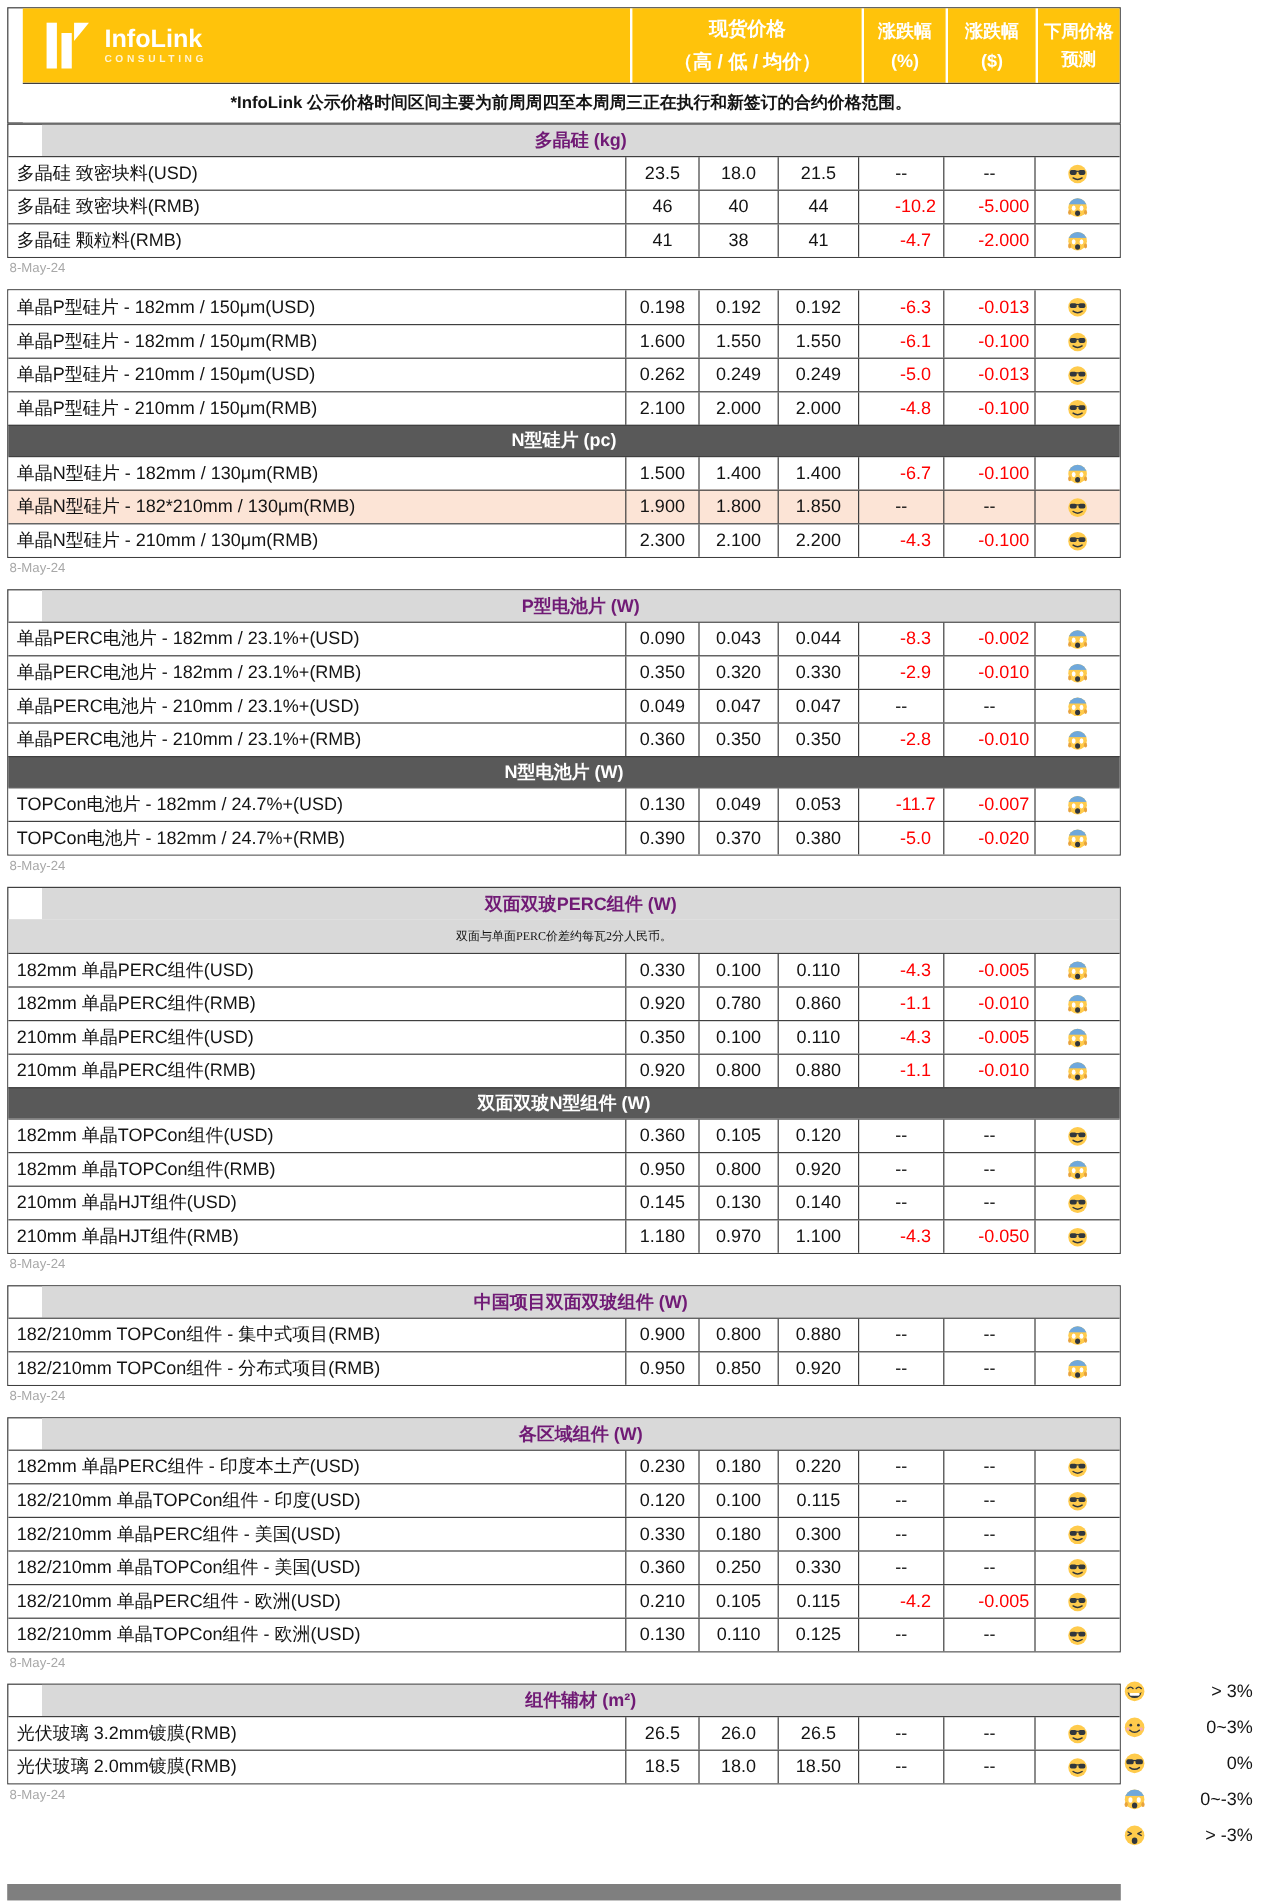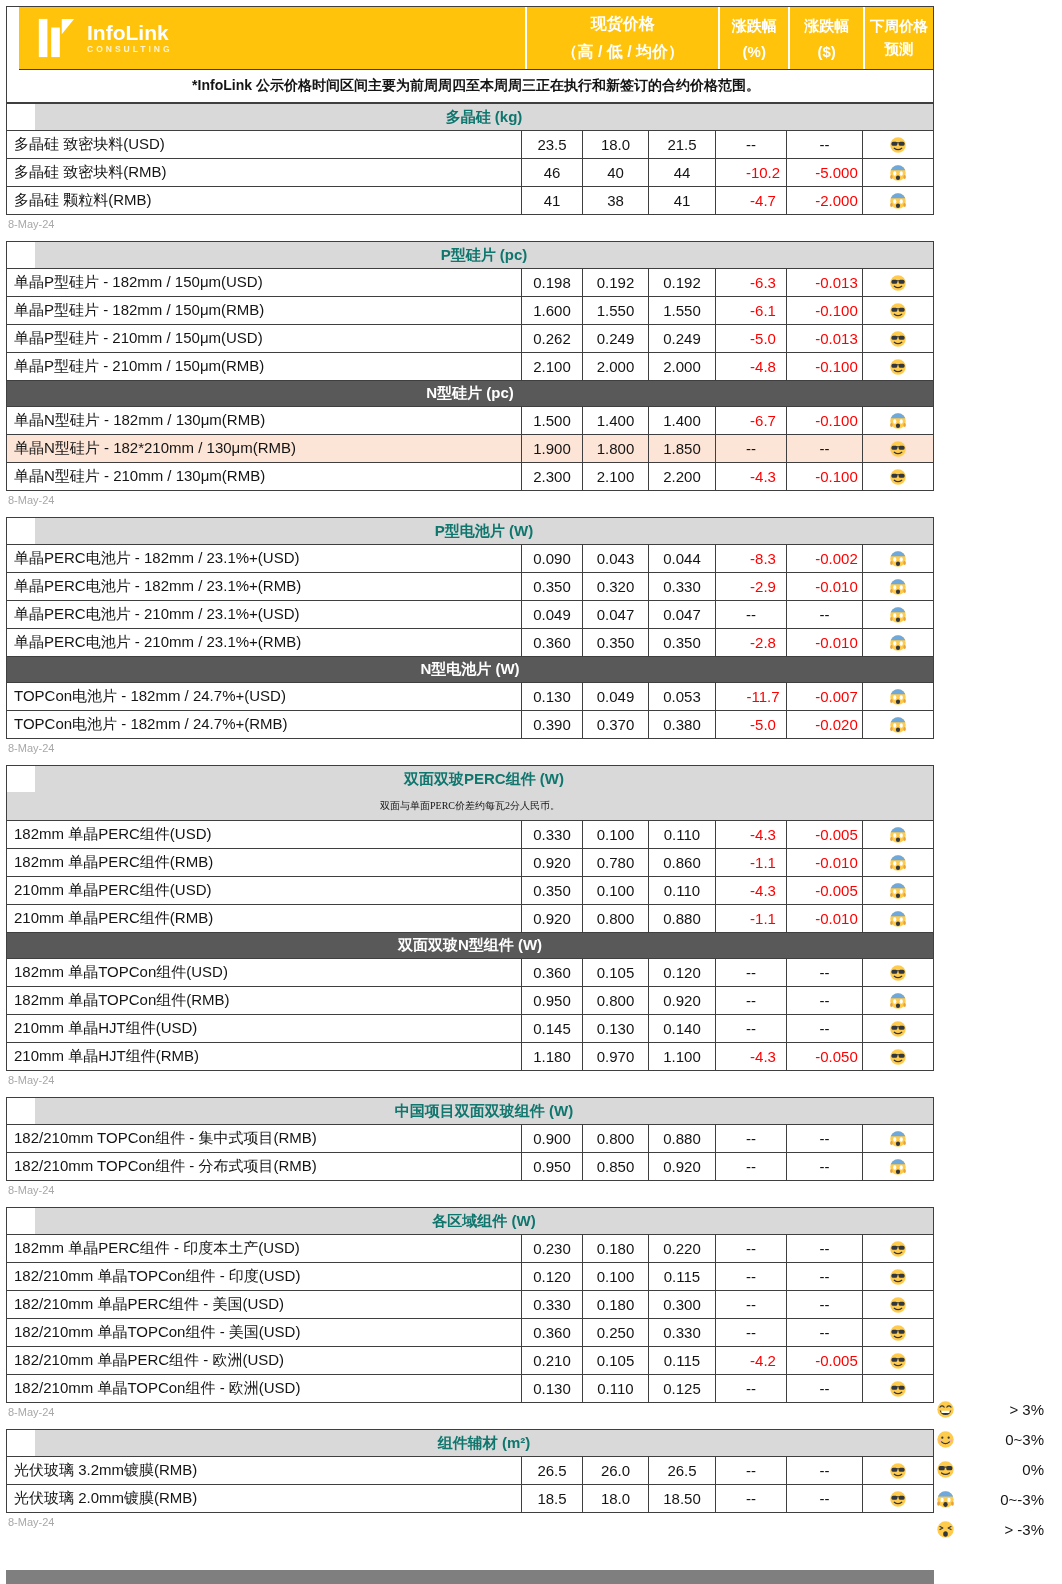--- a/index.html
+++ b/index.html
@@ -18,21 +18,21 @@
   .h-spot{width:196px;font-size:16px;}
   .h-pct{width:71px;}
   .h-chg{width:76px;}
   .h-fc{width:71px;border-left:2px solid #fff;font-size:14.5px;gap:4px;}
   .note{height:33px;border-top:1px solid var(--bd);display:flex;align-items:center;justify-content:center;
         font-weight:bold;font-size:14px;background:#fff;}
   .block{border:1px solid var(--bd);}
   .block>*{border-top:1px solid var(--bd);}
   .block>*:first-child{border-top:none;}
   .sec-title{height:26px;display:flex;align-items:center;justify-content:center;font-weight:bold;font-size:15px;}
-  .sec-title.light{background:var(--light);color:#0f766e;margin-left:28px;}
+  .sec-title.light{background:var(--light);color:#701a75;margin-left:28px;}
   .sec-title.dark{background:var(--dark);color:#fff;}
   .sec-sub{height:28px;background:var(--light);display:flex;align-items:center;justify-content:center;
            font-size:10px;border-top:none !important;font-family:Liberation Serif, serif;}
   .row{display:flex;height:28px;background:#fff;}
   .row.hl{background:var(--hl);}
   .cell{display:flex;align-items:center;justify-content:center;font-size:15px;}
   .c-name{width:514px;justify-content:flex-start;padding-left:7px;}
   .c-high{width:61px;border-left:1px solid var(--bd);}
   .c-low{width:66px;border-left:1px solid var(--bd);}
   .c-avg{width:67px;border-left:1px solid var(--bd);}
@@ -148,21 +148,20 @@
                 <ellipse cx="24.5" cy="19" rx="3.2" ry="4.4" fill="#fff"></ellipse>
                 <ellipse cx="18" cy="27.5" rx="4.2" ry="4.6" fill="#31373D"></ellipse>
                 <ellipse cx="4.8" cy="26" rx="2.6" ry="4" fill="#E8A33D"></ellipse>
                 <ellipse cx="31.2" cy="26" rx="2.6" ry="4" fill="#E8A33D"></ellipse>
               </svg>
             </div>
           </div>
         </div>
         <div class="date">8-May-24</div>
         <div class="block">
-          <div class="sec-title light">P型硅片 (pc)</div>
           <div class="row">
             <div class="cell c-name">单晶P型硅片 - 182mm / 150μm(USD)</div>
             <div class="cell c-high">0.198</div>
             <div class="cell c-low">0.192</div>
             <div class="cell c-avg">0.192</div>
             <div class="cell c-pct neg">-6.3</div>
             <div class="cell c-chg neg">-0.013</div>
             <div class="cell c-fc">
               <svg viewBox="0 0 36 36" width="18" height="18" class="emoji">
                 <circle cx="18" cy="18" r="15.5" fill="#FFCB4C"></circle>

